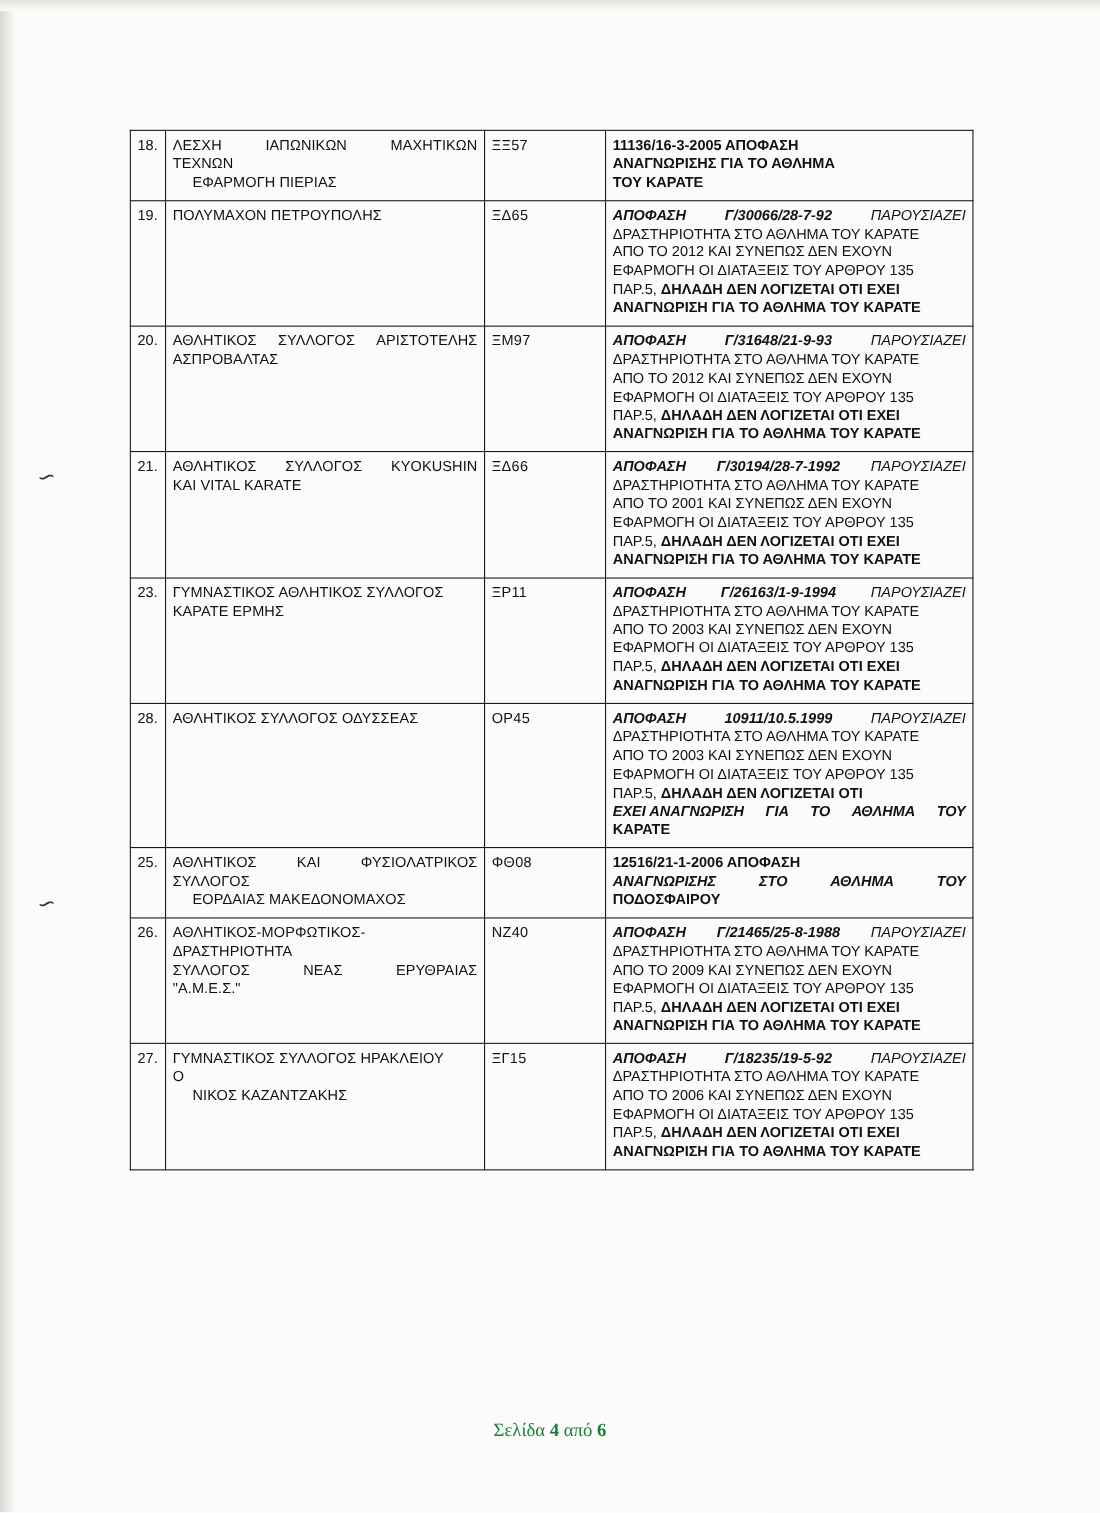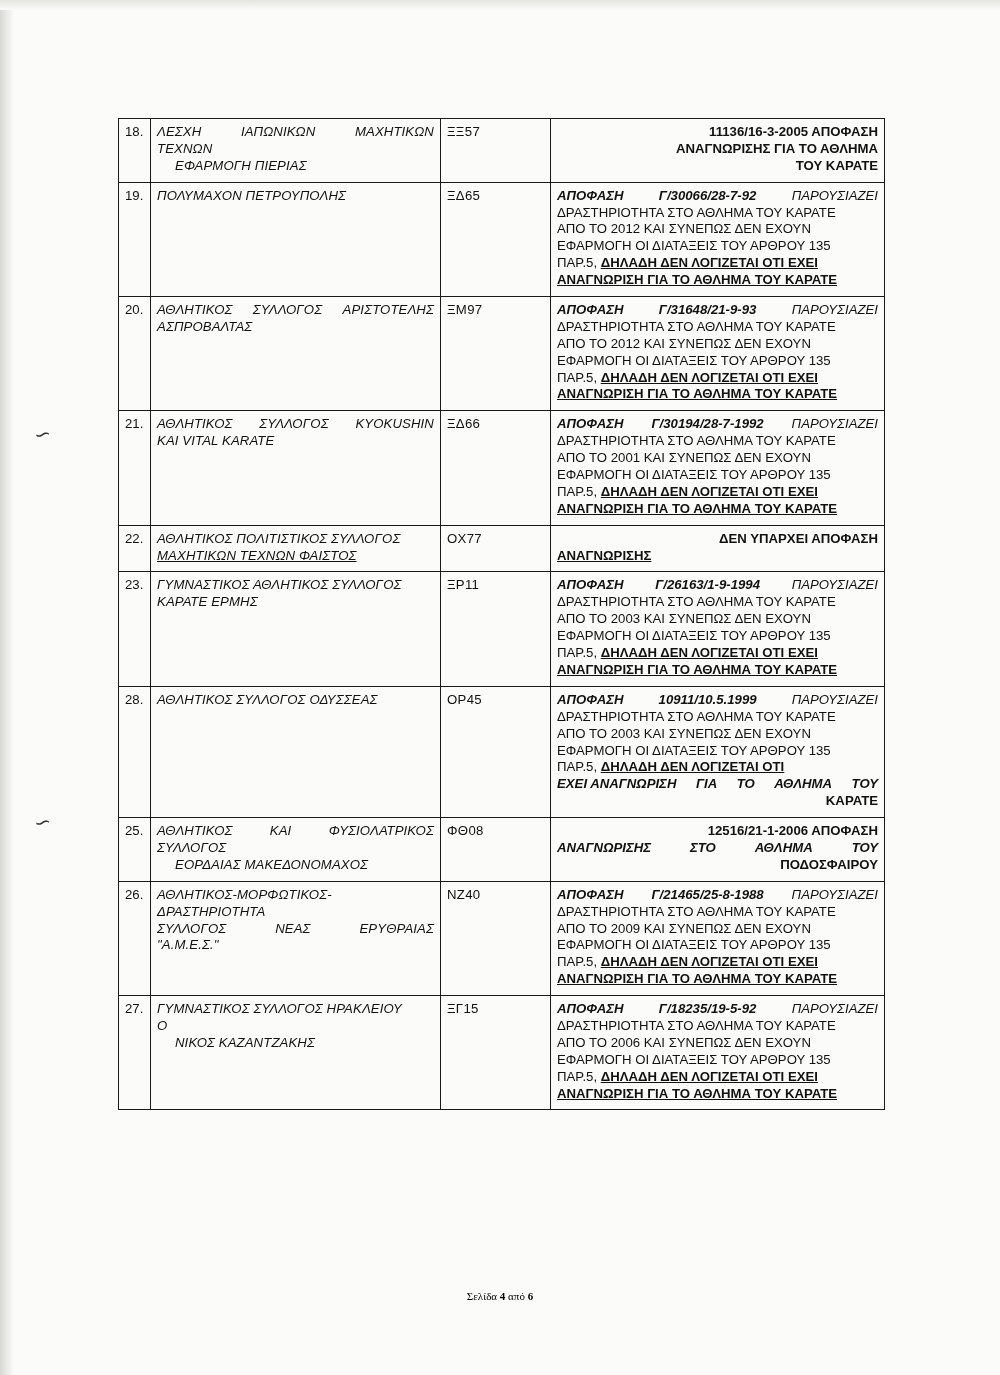--- a/index.html
+++ b/index.html
@@ -54,48 +54,48 @@
   .col-name { width: 290px; }
   .col-code { width: 110px; text-align: center; }
   .col-desc { width: 334px; }
 
   .num { font-size: 13.5px; }
   .name {
     text-align: justify;
     text-justify: inter-word;
     letter-spacing: 0.1px;
   }
-  .name .line { display: block; font-style: italic; }
+  .name .line { display: block; }
   .name .spread {
     display: flex;
     justify-content: space-between;
   }
   .name .indent { padding-left: 18px; display: block; }
   .code { font-size: 13.5px; letter-spacing: 0.3px; }
   .desc { font-size: 12.8px; }
   .desc .line { display: block; }
   .desc .spread {
     display: flex;
     justify-content: space-between;
     white-space: nowrap;
     font-style: italic;
   }
-  .b { font-weight: bold; text-align: right; }
+  .b { font-weight: bold; }
   .u { text-decoration: underline; }
-  .bu { font-weight: bold; text-decoration: underline; }
+  .bu { font-weight: bold; }
 
   .footer {
     position: absolute;
     left: 0;
     right: 0;
     top: 1290px;
     text-align: center;
     font-family: "Liberation Serif", serif;
-    font-size: 11px;
-    color: #000000;
+    font-size: 17px;
+    color: #15803d;
   }
   .footer .b { font-weight: bold; }
 
   .mark {
     position: absolute;
     color: #333;
     font-size: 20px;
     line-height: 1;
   }
   .mark-1 { left: 34px; top: 424px; transform: rotate(-14deg); }
@@ -198,32 +198,20 @@
               <span>ΠΑΡΟΥΣΙΑΖΕΙ</span>
             </span>
             <span class="line">ΔΡΑΣΤΗΡΙΟΤΗΤΑ ΣΤΟ ΑΘΛΗΜΑ ΤΟΥ ΚΑΡΑΤΕ</span>
             <span class="line">ΑΠΟ ΤΟ 2001 ΚΑΙ ΣΥΝΕΠΩΣ ΔΕΝ ΕΧΟΥΝ</span>
             <span class="line">ΕΦΑΡΜΟΓΗ ΟΙ ΔΙΑΤΑΞΕΙΣ ΤΟΥ ΑΡΘΡΟΥ 135</span>
             <span class="line"><span>ΠΑΡ.5,  </span><span class="bu">ΔΗΛΑΔΗ  ΔΕΝ  ΛΟΓΙΖΕΤΑΙ  ΟΤΙ  ΕΧΕΙ</span></span>
             <span class="line bu">ΑΝΑΓΝΩΡΙΣΗ ΓΙΑ ΤΟ ΑΘΛΗΜΑ ΤΟΥ ΚΑΡΑΤΕ</span>
           </td>
         </tr>
         <tr>
-          <td class="num">22.</td>
-          <td class="name">
-            <span class="line">ΑΘΛΗΤΙΚΟΣ ΠΟΛΙΤΙΣΤΙΚΟΣ ΣΥΛΛΟΓΟΣ</span>
-            <span class="line u">ΜΑΧΗΤΙΚΩΝ ΤΕΧΝΩΝ ΦΑΙΣΤΟΣ</span>
-          </td>
-          <td class="code">ΟΧ77</td>
-          <td class="desc">
-            <span class="line b">ΔΕΝ ΥΠΑΡΧΕΙ ΑΠΟΦΑΣΗ</span>
-            <span class="line bu">ΑΝΑΓΝΩΡΙΣΗΣ</span>
-          </td>
-        </tr>
-        <tr>
           <td class="num">23.</td>
           <td class="name">
             <span class="line">ΓΥΜΝΑΣΤΙΚΟΣ ΑΘΛΗΤΙΚΟΣ ΣΥΛΛΟΓΟΣ</span>
             <span class="line">ΚΑΡΑΤΕ ΕΡΜΗΣ</span>
           </td>
           <td class="code">ΞΡ11</td>
           <td class="desc">
             <span class="line spread">
               <span class="b">ΑΠΟΦΑΣΗ</span>
               <span class="b">Γ/26163/1-9-1994</span>

